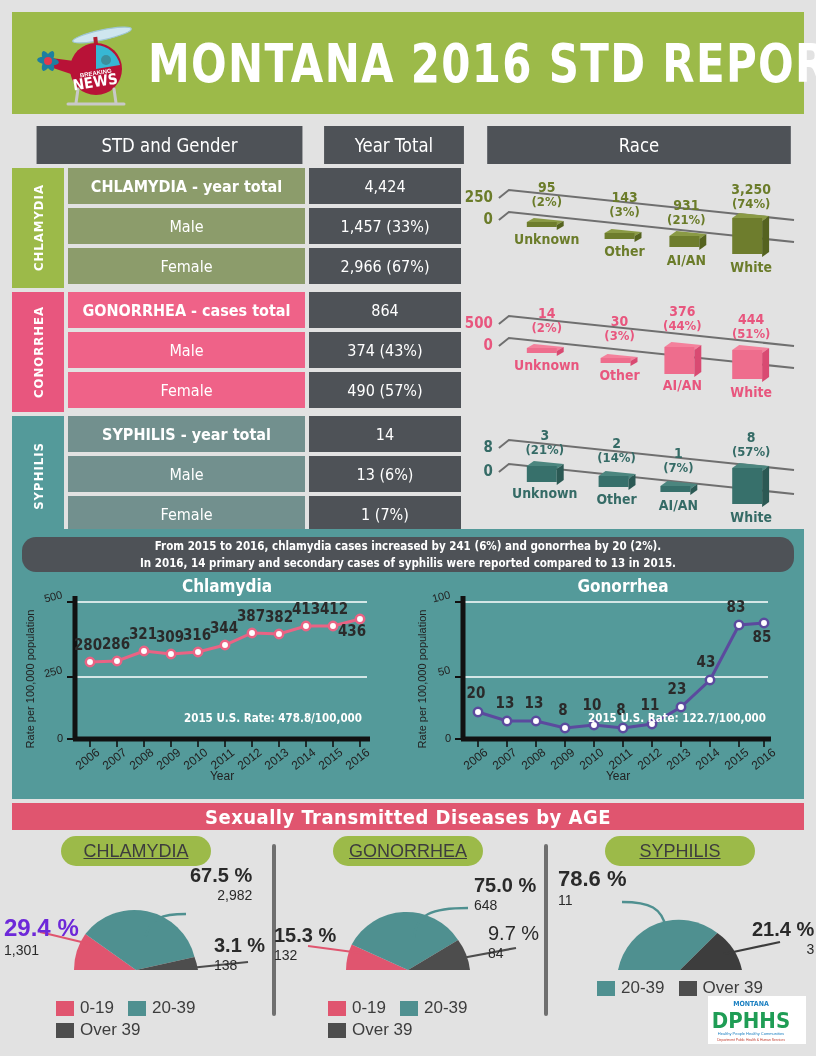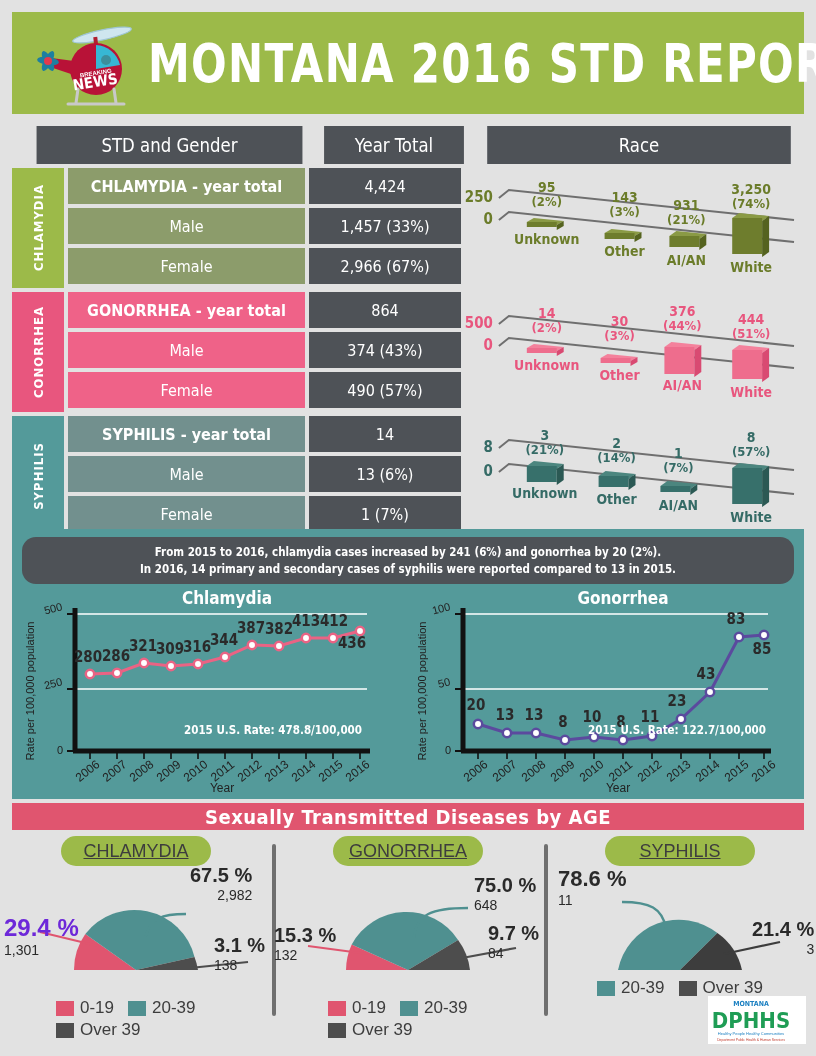--- a/index.html
+++ b/index.html
@@ -64,21 +64,21 @@
   .c-syp .grp-tab { background:#549a9a; }
   .c-syp .row-lbl { background:#72908e; }
 
   .racecell { flex:1; margin-left:4px; position:relative; }
   .racecell svg { display:block; width:100%; height:100%; }
 
   
   .trend { position:absolute; left:12px; top:529px; width:792px; height:270px; background:#549a9a; }
   .trend-note {
     margin:8px 10px 0 10px; background:#4e5257; border-radius:14px; color:#fff;
-    text-align:center; padding:7px 10px; font-size:11.5px; line-height:1.45;
+    text-align:center; padding:1px 10px; font-size:11.5px; line-height:1.45;
     font-family:"DejaVu Sans Condensed","Liberation Sans",sans-serif; font-weight:bold;
   }
   .trend-charts { display:flex; margin-top:2px; }
   .trend-chart { position:relative; }
   .trend-chart svg { display:block; }
 
   
   .agebar {
     position:absolute; left:12px; top:803px; width:792px; height:27px;
     background:#e0556f; color:#fff; display:flex; align-items:center; justify-content:center;
@@ -216,21 +216,21 @@
           </g>
         </svg>
       </div>
     </div>
 
     <div class="grp c-gon">
       <div class="grp-tab">
         <span>CONORRHEA</span>
       </div>
       <div class="grp-rows">
-        <div class="row-lbl head">GONORRHEA - year total</div>
+        <div class="row-lbl head">GONORRHEA - cases total</div>
         <div class="row-lbl">Male</div>
         <div class="row-lbl">Female</div>
       </div>
       <div class="grp-vals">
         <div class="row-val">864</div>
         <div class="row-val">374  (43%)</div>
         <div class="row-val">490  (57%)</div>
       </div>
       <div class="racecell">
         <svg viewBox="0 0 340 120" preserveAspectRatio="none">
@@ -552,21 +552,21 @@
       </svg>
       <div style="position:absolute;left:2px;top:88px;text-align:left;">
         <div style="font-size:20px;font-weight:bold;color:#2a2a2a;">15.3 %</div>
         <div style="font-size:14px;color:#2a2a2a;">132</div>
       </div>
       <div style="position:absolute;left:202px;top:38px;text-align:left;">
         <div style="font-size:20px;font-weight:bold;color:#2a2a2a;">75.0 %</div>
         <div style="font-size:14px;color:#2a2a2a;">648</div>
       </div>
       <div style="position:absolute;left:216px;top:86px;text-align:left;">
-        <div style="font-size:20px;font-weight:bold;color:#2a2a2a;">9.7 %</div>
+        <div style="font-size:20px;font-weight:normal;color:#2a2a2a;">9.7 %</div>
         <div style="font-size:14px;color:#2a2a2a;">84</div>
       </div>
       <div class="legend left-al">
         <div class="li">
             <span class="sw leg-a"></span>
             <span>0-19</span>
           </div>
         <div class="li">
             <span class="sw leg-b"></span>
             <span>20-39</span>

